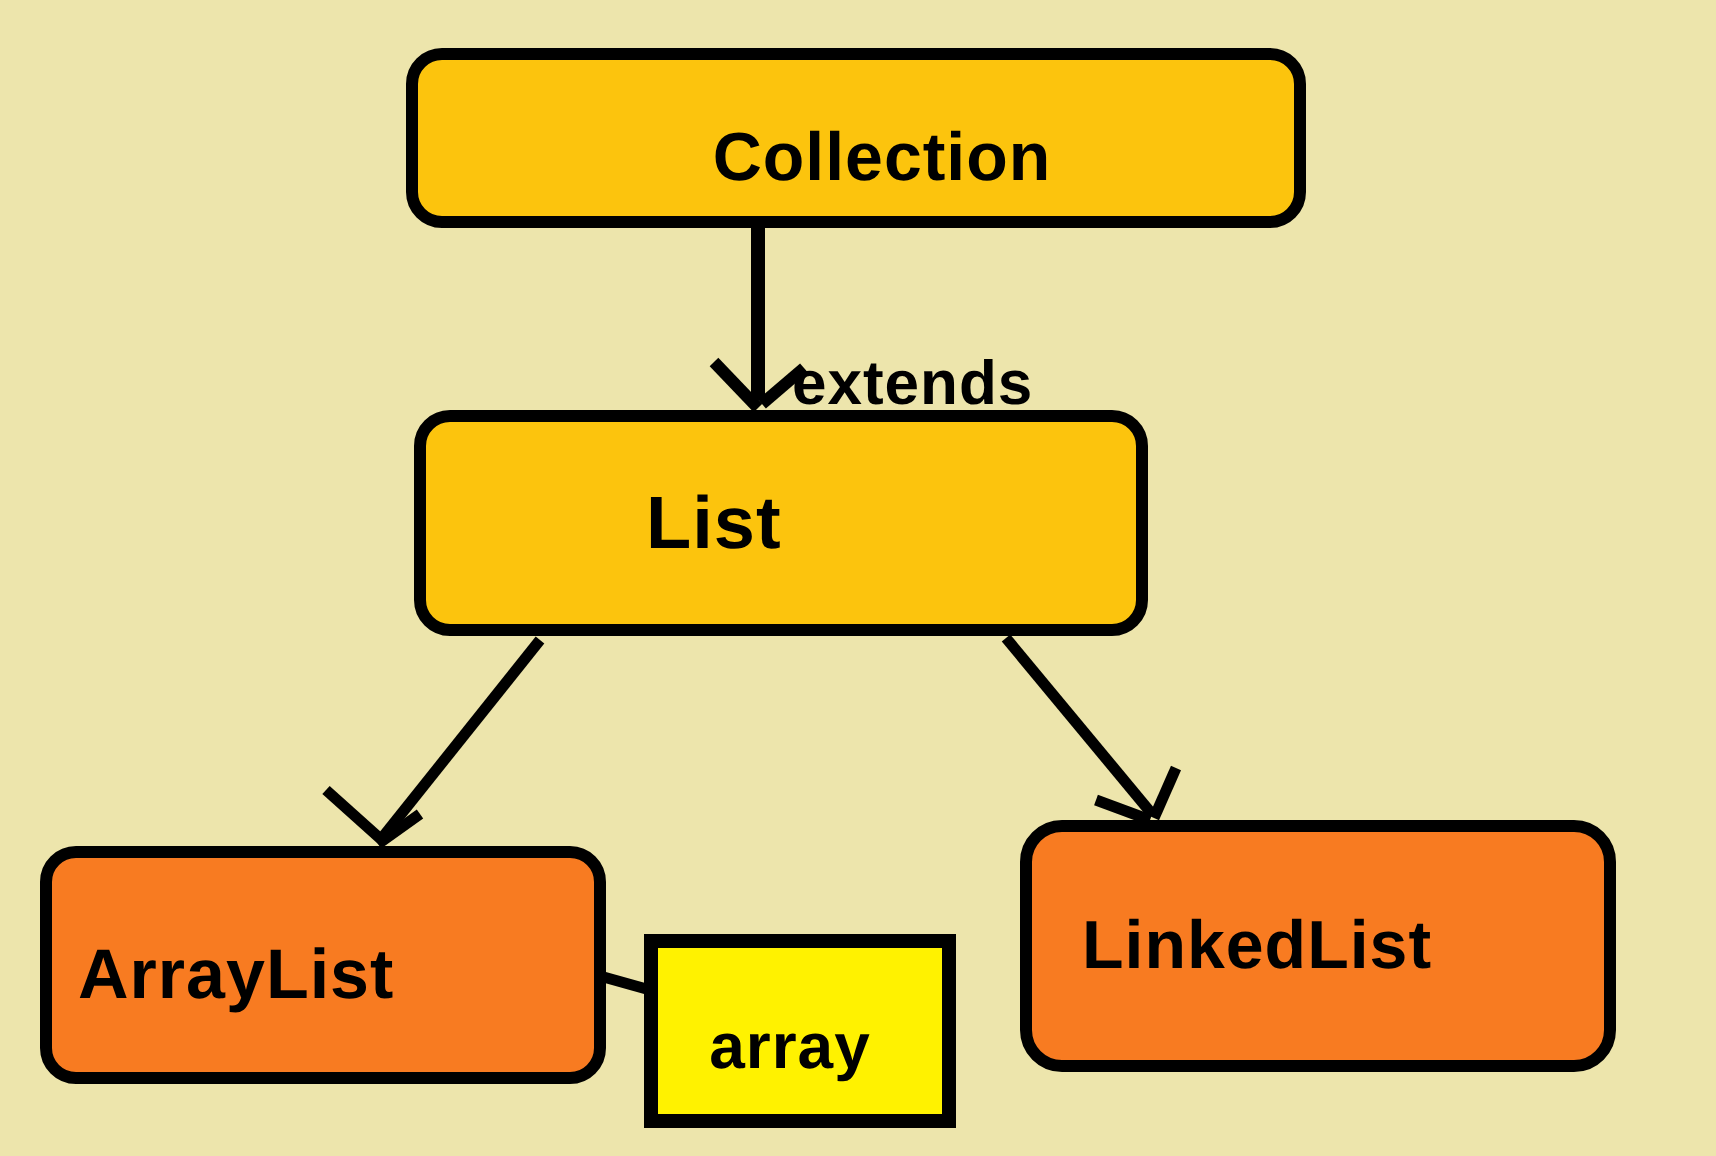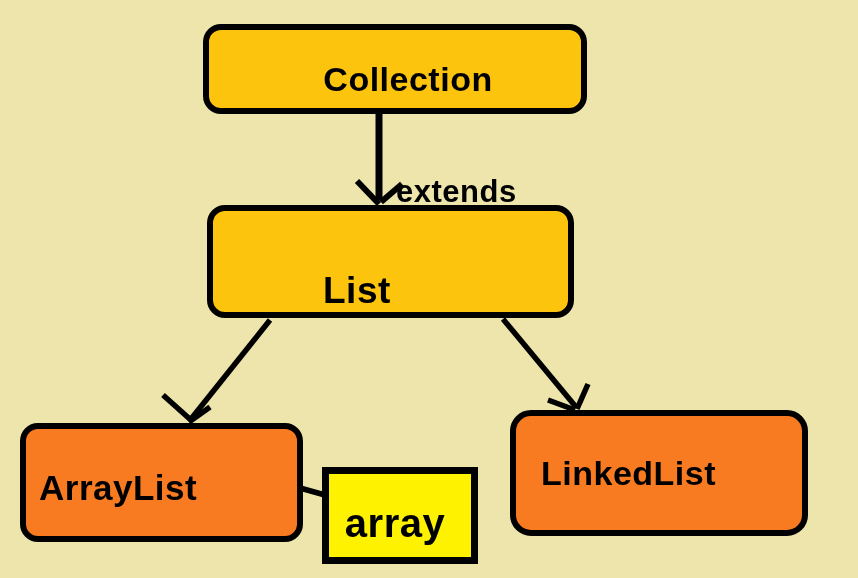--- a/index.html
+++ b/index.html
@@ -32,35 +32,34 @@
     border: 6px solid var(--line, #000);
     border-radius: 18px;
     display: flex;
     align-items: center;
     color: var(--text, #000);
     font-weight: bold;
     letter-spacing: 0.5px;
   }
   .node-collection {
     left: 203px; top: 24px;
-    width: 384px; height: 90px;
+    width: 450px; height: 90px;
     background: var(--gold, #FCC40D);
     justify-content: center;
     padding-top: 20px;
     font-size: 34px;
     padding-left: 26px;
   }
   .node-list {
     left: 207px; top: 205px;
     width: 367px; height: 113px;
     background: var(--gold, #FCC40D);
     justify-content: flex-start;
     padding-left: 110px;
     font-size: 37px;
-    align-items: flex-end;
   }
   .node-arraylist {
     left: 20px; top: 423px;
     width: 283px; height: 119px;
     background: var(--orange, #F87B21);
     justify-content: flex-start;
     padding-left: 13px;
     padding-top: 10px;
     font-size: 35px;
   }
@@ -75,21 +74,21 @@
   }
   .node-array {
     left: 322px; top: 467px;
     width: 156px; height: 97px;
     background: var(--yellow, #FFF200);
     border-radius: 0;
     border-width: 7px;
     justify-content: center;
     padding-top: 16px;
     padding-right: 10px;
-    font-size: 40px;
+    font-size: 32px;
   }
   .edge-label-extends {
     position: absolute;
     left: 396px;
     top: 134px;
     color: var(--text, #000);
     font-weight: bold;
     font-size: 31px;
     letter-spacing: 0.5px;
     margin-top: 40px;

